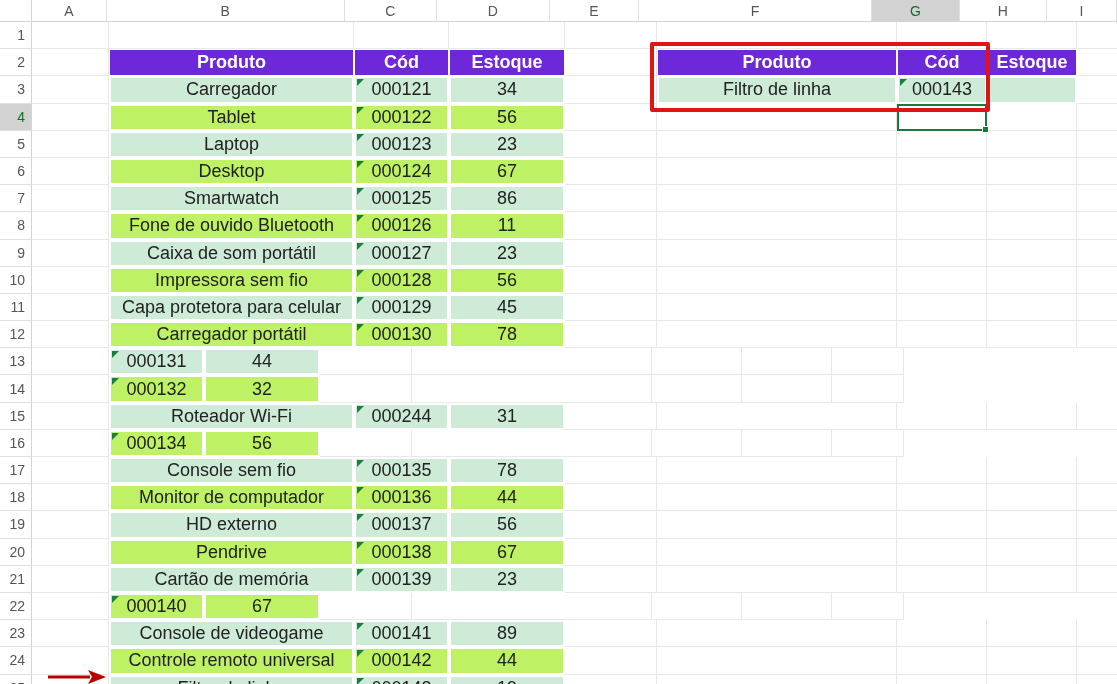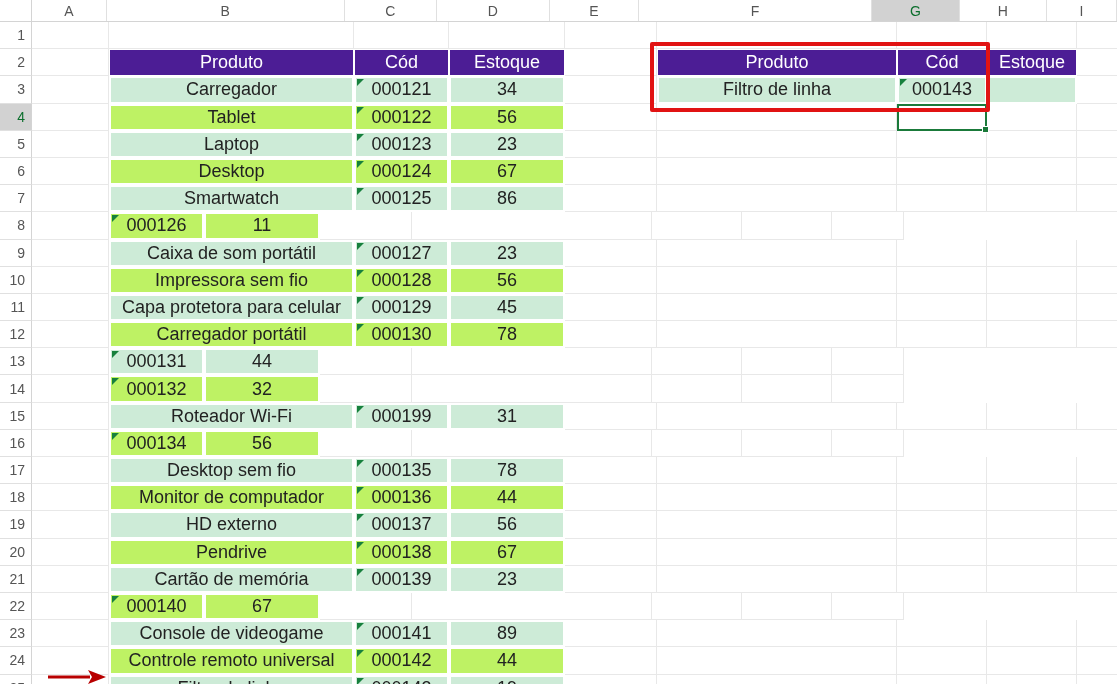--- a/index.html
+++ b/index.html
@@ -78,23 +78,23 @@
   .wB{width:245px}
   .wC{width:95px}
   .wD{width:116px}
   .wE{width:92px}
   .wF{width:240px}
   .wG{width:90px}
   .wH{width:90px}
   .wI{width:72px}
   
   .hdr {
-    background:#4c1d95;
+    background:#6d28d9;
     color:#fff;
-    font-weight:400;
+    font-weight:700;
     border:1px solid #fff;
   }
   .tcell { border:2px solid #fff; }
   .grn { background:#cdebd7; }
   .wht { background:#bef264; }
   .tri::after{
     content:"";
     position:absolute;
     left:1px; top:1px;
     width:0;height:0;
@@ -249,20 +249,21 @@
         <div class="cell wC tcell grn tri">000125</div>
         <div class="cell wD tcell grn">86</div>
         <div class="cell wE"></div>
         <div class="cell wF"></div>
         <div class="cell wG"></div>
         <div class="cell wH"></div>
         <div class="cell wI"></div>
       </div>
       <div class="row">
         <div class="cell wA"></div>
+        <div class="cell wB tcell wht">Fone de ouvido Bluetooth</div>
         <div class="cell wC tcell wht tri">000126</div>
         <div class="cell wD tcell wht">11</div>
         <div class="cell wE"></div>
         <div class="cell wF"></div>
         <div class="cell wG"></div>
         <div class="cell wH"></div>
         <div class="cell wI"></div>
       </div>
       <div class="row">
         <div class="cell wA"></div>
@@ -324,41 +325,41 @@
         <div class="cell wD tcell wht">32</div>
         <div class="cell wE"></div>
         <div class="cell wF"></div>
         <div class="cell wG"></div>
         <div class="cell wH"></div>
         <div class="cell wI"></div>
       </div>
       <div class="row">
         <div class="cell wA"></div>
         <div class="cell wB tcell grn">Roteador Wi-Fi</div>
-        <div class="cell wC tcell grn tri">000199</div>
+        <div class="cell wC tcell grn tri">000244</div>
         <div class="cell wD tcell grn">31</div>
         <div class="cell wE"></div>
         <div class="cell wF"></div>
         <div class="cell wG"></div>
         <div class="cell wH"></div>
         <div class="cell wI"></div>
       </div>
       <div class="row">
         <div class="cell wA"></div>
         <div class="cell wC tcell wht tri">000134</div>
         <div class="cell wD tcell wht">56</div>
         <div class="cell wE"></div>
         <div class="cell wF"></div>
         <div class="cell wG"></div>
         <div class="cell wH"></div>
         <div class="cell wI"></div>
       </div>
       <div class="row">
         <div class="cell wA"></div>
-        <div class="cell wB tcell grn">Desktop sem fio</div>
+        <div class="cell wB tcell grn">Console sem fio</div>
         <div class="cell wC tcell grn tri">000135</div>
         <div class="cell wD tcell grn">78</div>
         <div class="cell wE"></div>
         <div class="cell wF"></div>
         <div class="cell wG"></div>
         <div class="cell wH"></div>
         <div class="cell wI"></div>
       </div>
       <div class="row">
         <div class="cell wA"></div>

